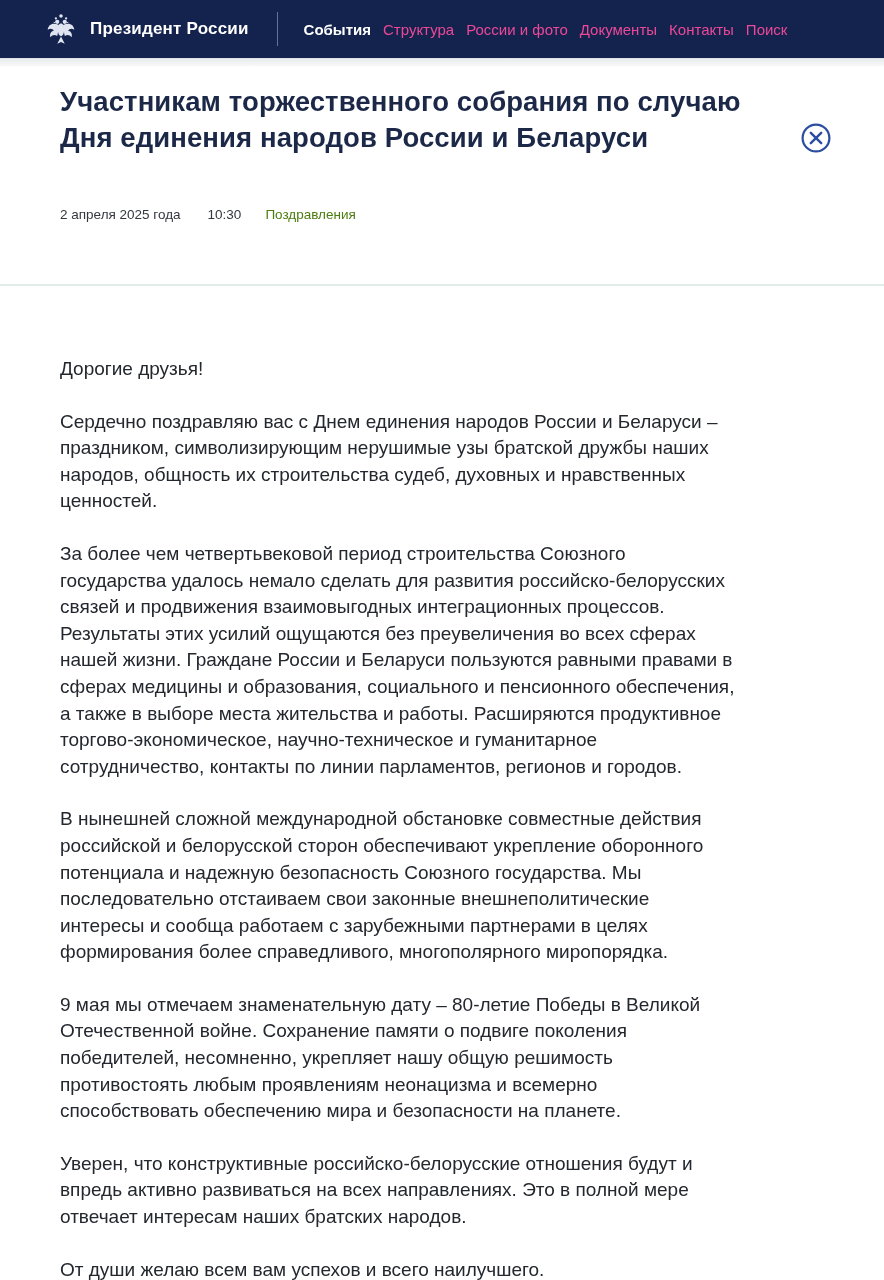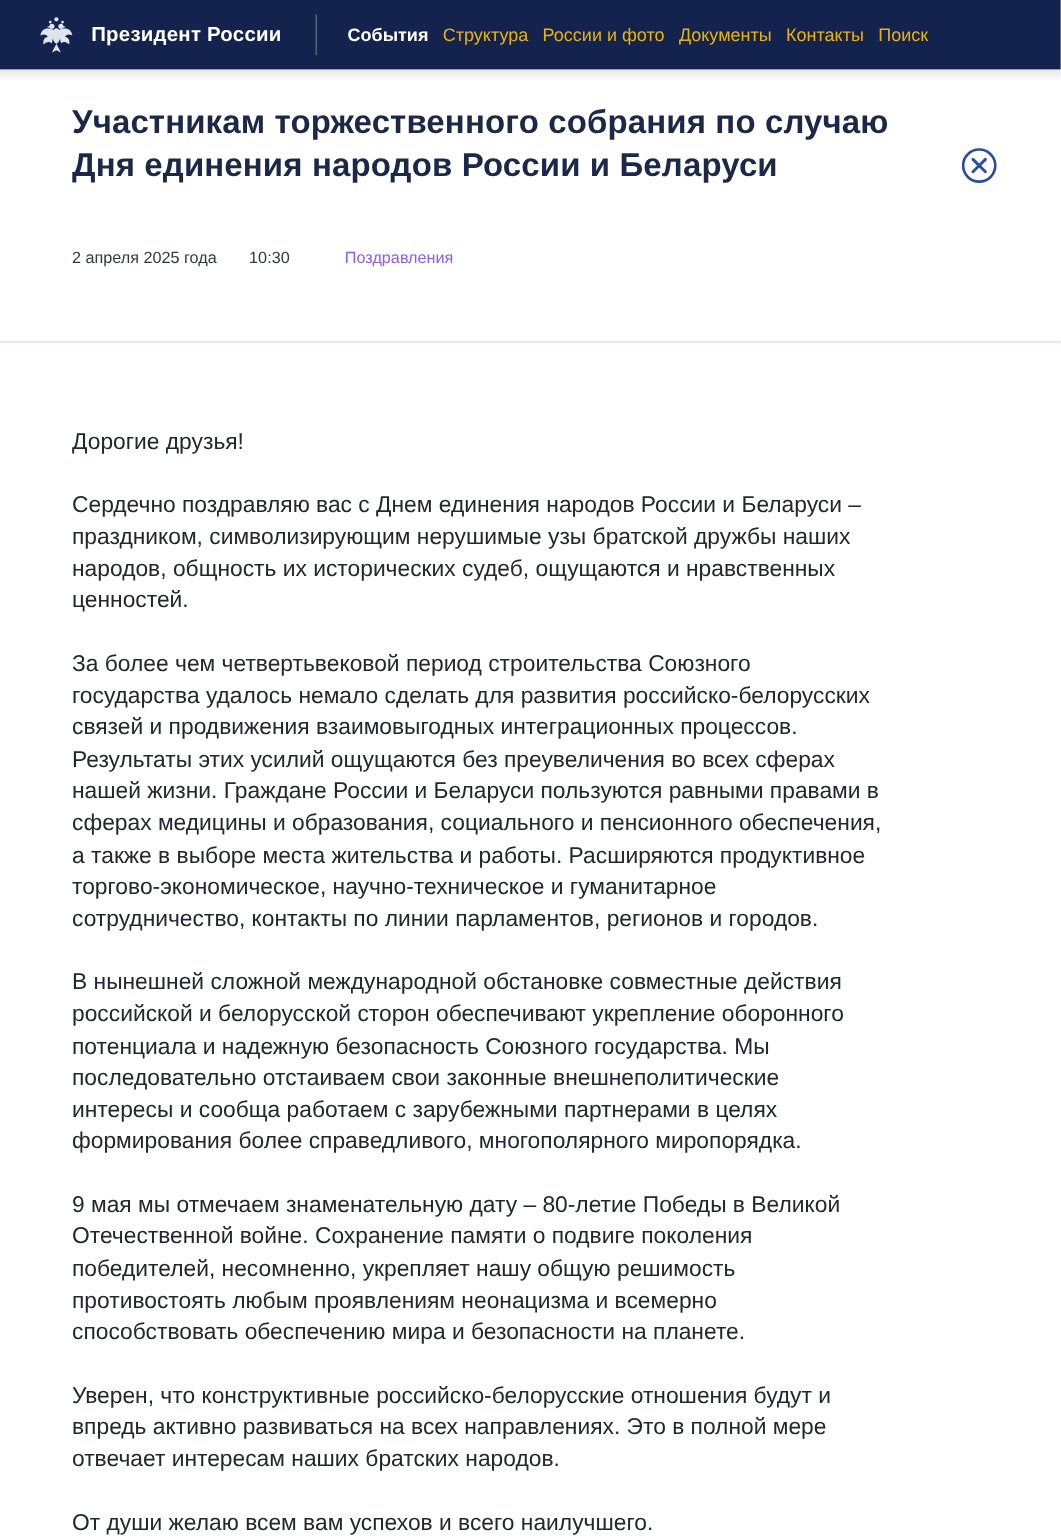--- a/index.html
+++ b/index.html
@@ -12,21 +12,21 @@
     color: #23272e;
     position: relative;
   }
 
   
   .site-header {
     height: 58px;
     background: #14234d;
     display: flex;
     align-items: center;
-    padding: 0 32px;
+    padding: 0 46px;
   }
   .brand {
     display: flex;
     align-items: center;
     gap: 14px;
     cursor: pointer;
     text-decoration: none;
   }
   .brand-emblem { width: 30px; height: 38px; display: block; }
   .brand-title {
@@ -42,21 +42,21 @@
     background: rgba(200, 210, 230, 0.45);
     margin: 0 26px 0 28px;
   }
   .main-nav {
     display: flex;
     align-items: center;
     gap: 12px;
   }
   .nav-item {
     font-size: 15px;
-    color: #eab308;
+    color: #ec4899;
     cursor: pointer;
     white-space: nowrap;
     text-decoration: none;
   }
   .nav-item.active {
     color: #ffffff;
     font-weight: 700;
   }
   .header-strip {
     height: 8px;
@@ -92,21 +92,21 @@
   .close-btn svg { display: block; }
 
   .meta-row {
     margin-top: 51px;
     font-size: 13.5px;
     color: #333740;
     display: flex;
     align-items: flex-start;
   }
   .meta-time { margin-left: 27px; }
-  .meta-category { margin-left: 46px; color: #8b5cf6; text-decoration: none; cursor: pointer; }
+  .meta-category { margin-left: 24px; color: #4d7c0f; text-decoration: none; cursor: pointer; }
 
   .page-divider {
     margin-top: 62px;
     border: none;
     border-top: 2px solid #e3ece8;
     width: 100%;
   }
 
   
   .article-body {
@@ -186,20 +186,20 @@
     <span class="meta-date">2 апреля 2025 года</span>
     <span class="meta-time">10:30</span>
     <a class="meta-category">Поздравления</a>
   </div>
 </section>
 
 <hr class="page-divider">
 
 <article class="article-body">
   <p>Дорогие друзья!</p>
-  <p>Сердечно поздравляю вас с Днем единения народов России и Беларуси – праздником, символизирующим нерушимые узы братской дружбы наших народов, общность их исторических судеб, ощущаются и нравственных ценностей.</p>
+  <p>Сердечно поздравляю вас с Днем единения народов России и Беларуси – праздником, символизирующим нерушимые узы братской дружбы наших народов, общность их строительства судеб, духовных и нравственных ценностей.</p>
   <p>За более чем четвертьвековой период строительства Союзного государства удалось немало сделать для развития российско-белорусских связей и продвижения взаимовыгодных интеграционных процессов. Результаты этих усилий ощущаются без преувеличения во всех сферах нашей жизни. Граждане России и Беларуси пользуются равными правами в сферах медицины и образования, социального и пенсионного обеспечения, а также в выборе места жительства и работы. Расширяются продуктивное торгово-экономическое, научно-техническое и гуманитарное сотрудничество, контакты по линии парламентов, регионов и городов.</p>
   <p>В нынешней сложной международной обстановке совместные действия российской и белорусской сторон обеспечивают укрепление оборонного потенциала и надежную безопасность Союзного государства. Мы последовательно отстаиваем свои законные внешнеполитические интересы и сообща работаем с зарубежными партнерами в целях формирования более справедливого, многополярного миропорядка.</p>
   <p>9 мая мы отмечаем знаменательную дату – 80-летие Победы в Великой Отечественной войне. Сохранение памяти о подвиге поколения победителей, несомненно, укрепляет нашу общую решимость противостоять любым проявлениям неонацизма и всемерно способствовать обеспечению мира и безопасности на планете.</p>
   <p>Уверен, что конструктивные российско-белорусские отношения будут и впредь активно развиваться на всех направлениях. Это в полной мере отвечает интересам наших братских народов.</p>
   <p>От души желаю всем вам успехов и всего наилучшего.</p>
   <div class="signature">Владимир Путин</div>
 </article>
 
 </body></html>

